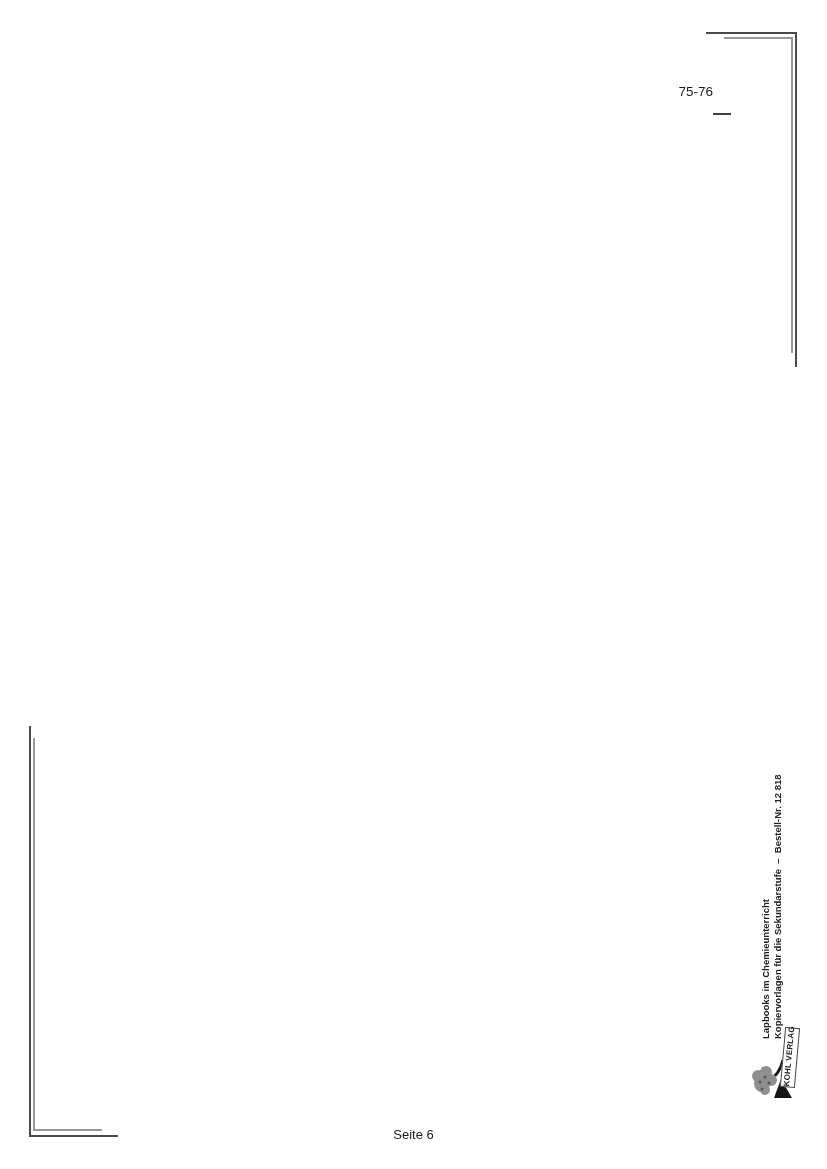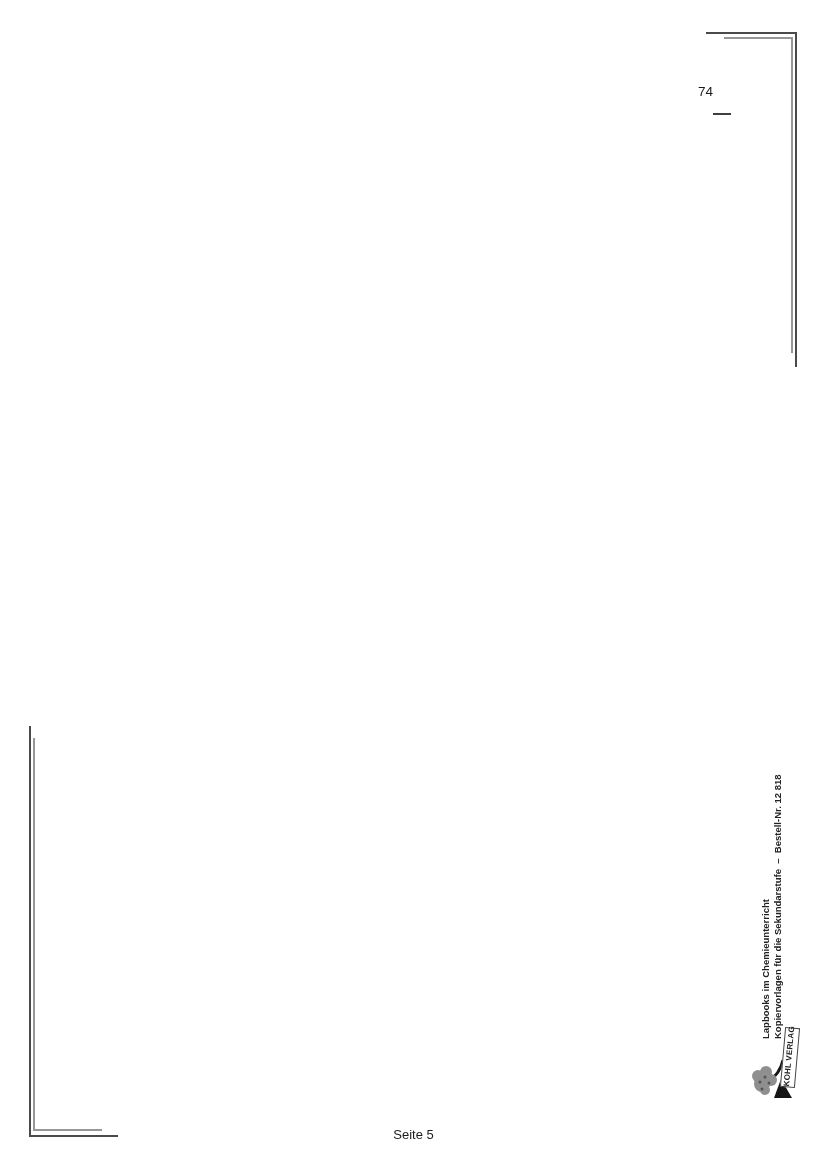--- a/index.html
+++ b/index.html
@@ -314,20 +314,24 @@
               <span class="label">Mappe – Indikatoren</span>
               <span class="page">72-73</span>
             </div>
             <div class="row item">
               <span class="num">7.</span>
               <span class="label">Faltheft – Merkspruch</span>
               <span class="page">74</span>
             </div>
           </div>
         </section>
+        <div class="row closing">
+          <span class="label">Sammlung von Fotos der Lapbooks</span>
+          <span class="page">75-76</span>
+        </div>
       </div>
   </main>
 
   <div class="imprint">
     <div>Lapbooks im Chemieunterricht</div>
     <div>Kopiervorlagen für die Sekundarstufe&nbsp;&nbsp;–&nbsp;&nbsp;Bestell-Nr. 12&nbsp;818</div>
   </div>
 
   <div class="logo">
     <svg width="40" height="44" viewBox="0 0 40 44">
@@ -340,15 +344,15 @@
       <circle cx="19" cy="24" r="6" fill="#8f8f8f"></circle>
       <circle cx="13" cy="34" r="5" fill="#8f8f8f"></circle>
       <circle cx="8" cy="26" r="1.5" fill="#555"></circle>
       <circle cx="13" cy="21" r="1.5" fill="#555"></circle>
       <circle cx="17" cy="27" r="1.5" fill="#555"></circle>
       <circle cx="10" cy="33" r="1.5" fill="#555"></circle>
     </svg>
   </div>
   <div class="kohl-box">KOHL VERLAG</div>
 
-  <div class="footer">Seite 5</div>
+  <div class="footer">Seite 6</div>
 
 </div>
 
 </body></html>

